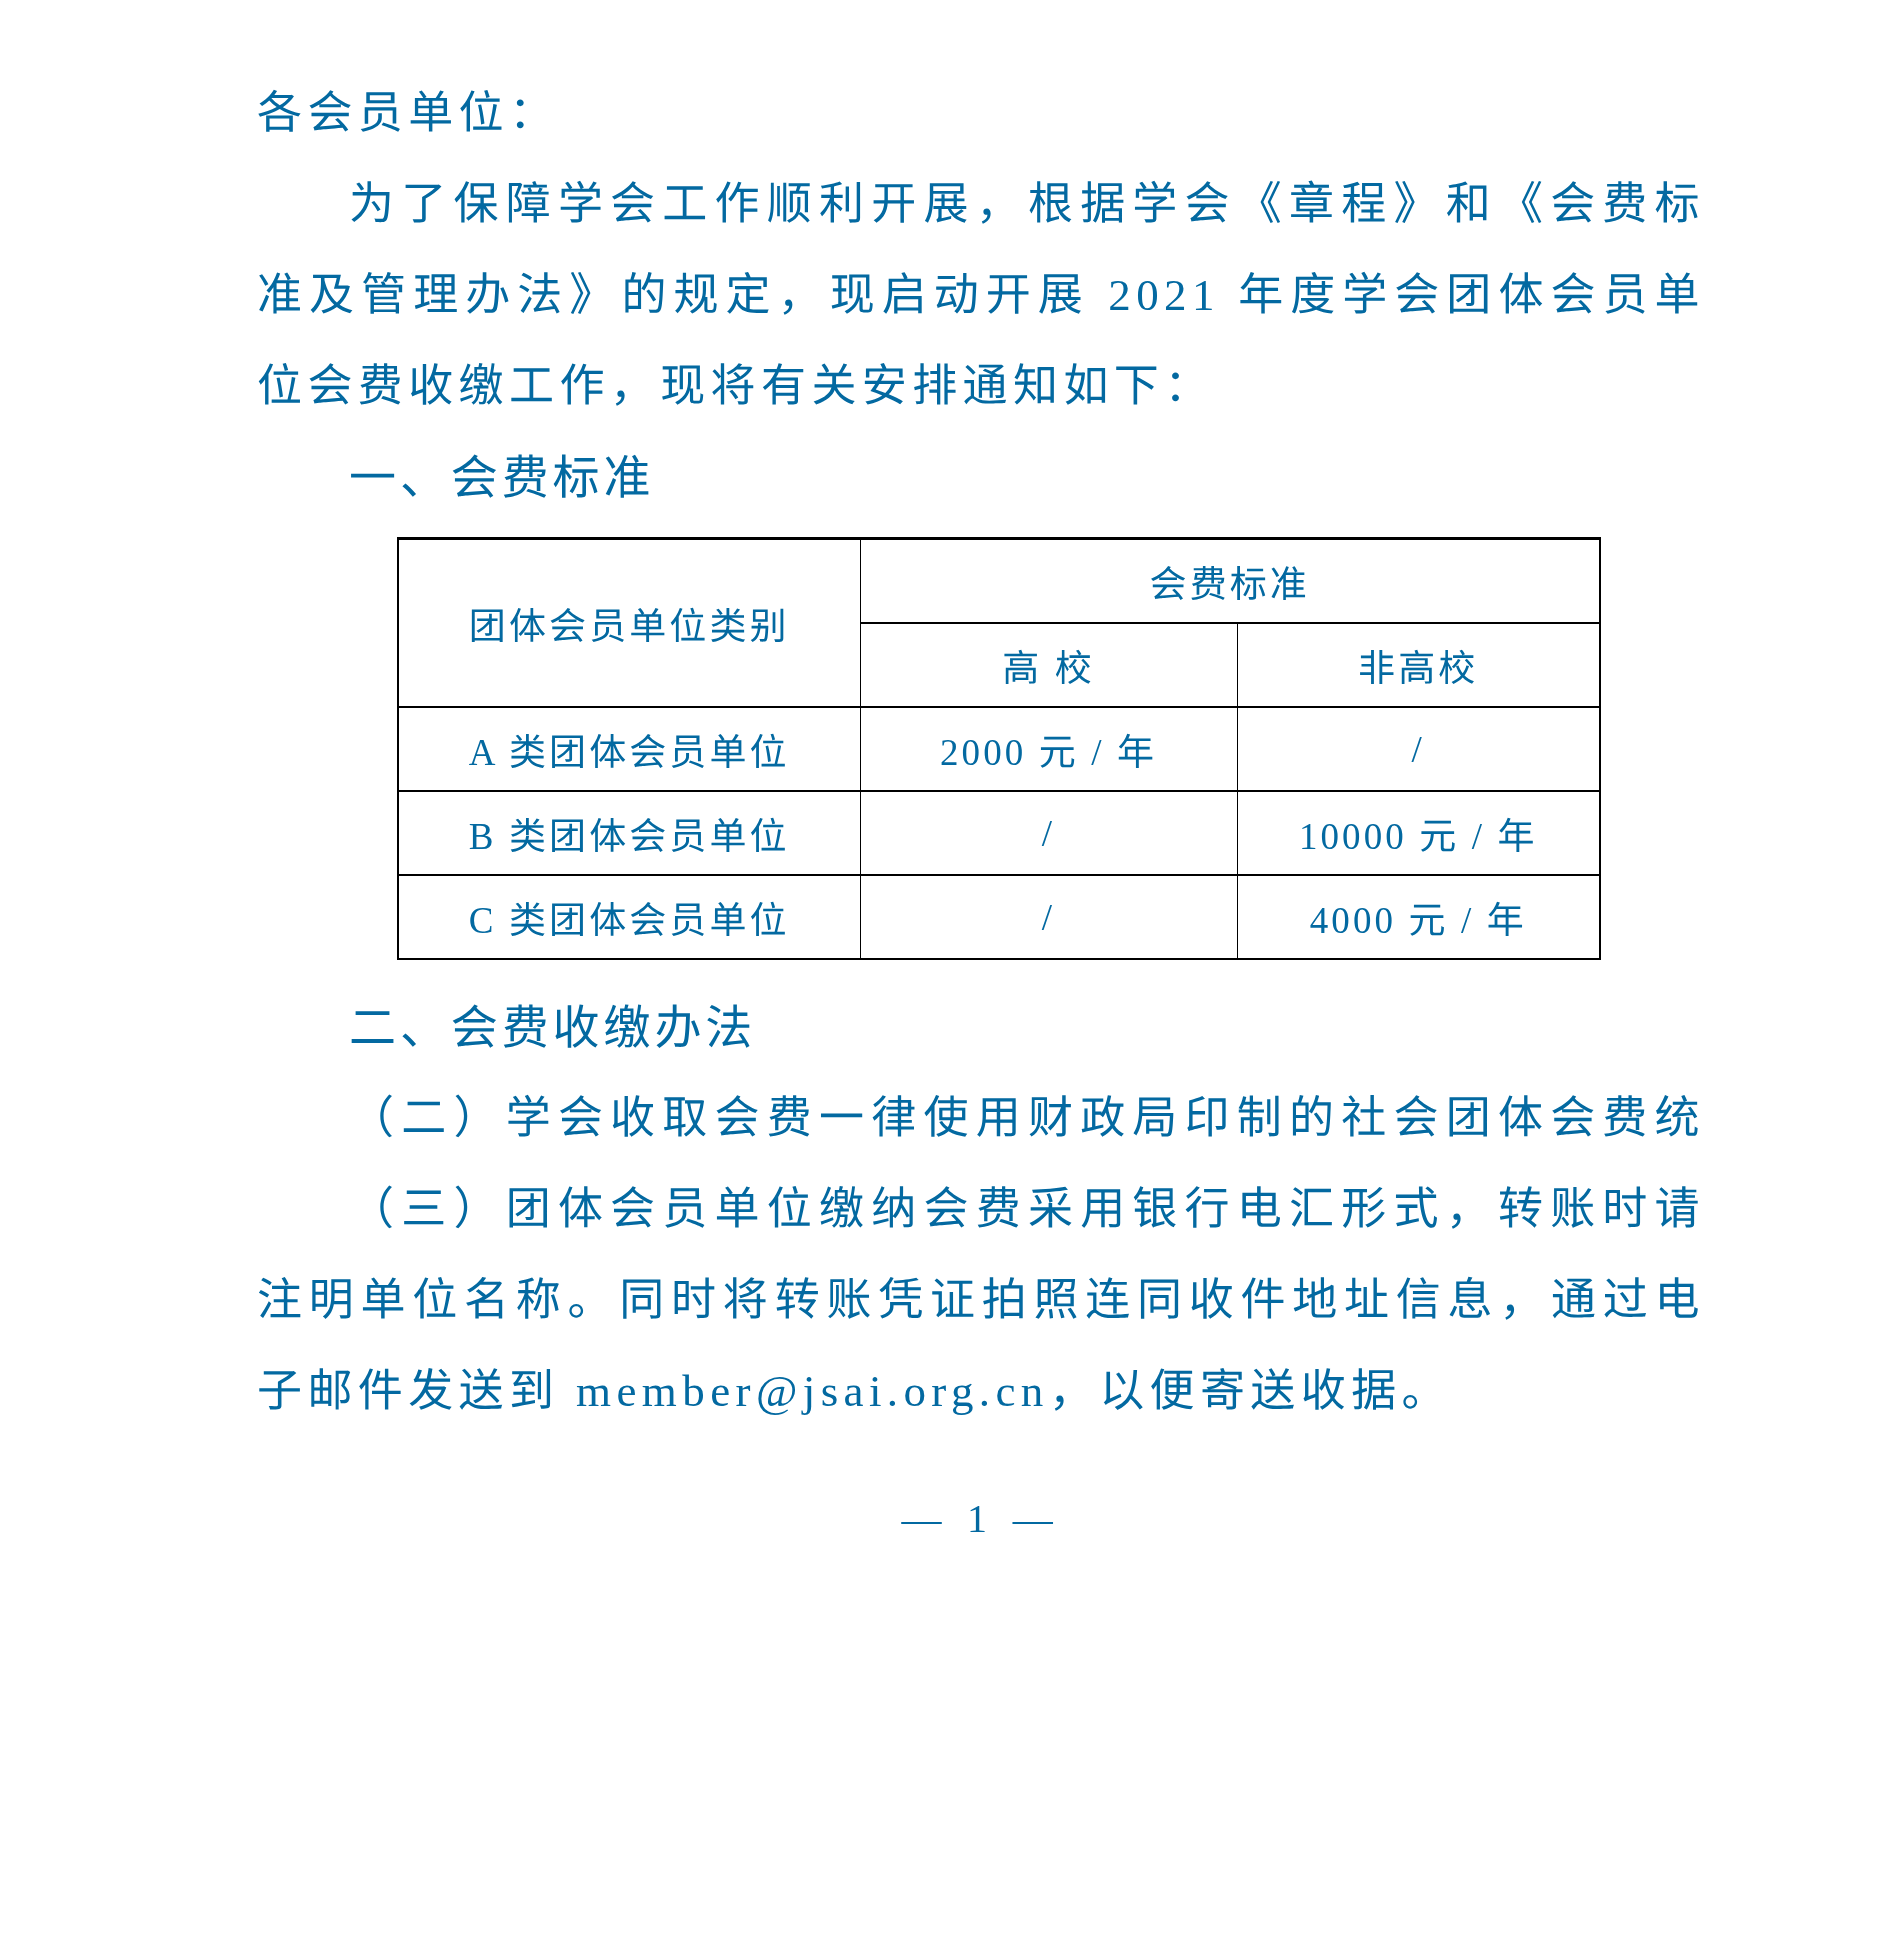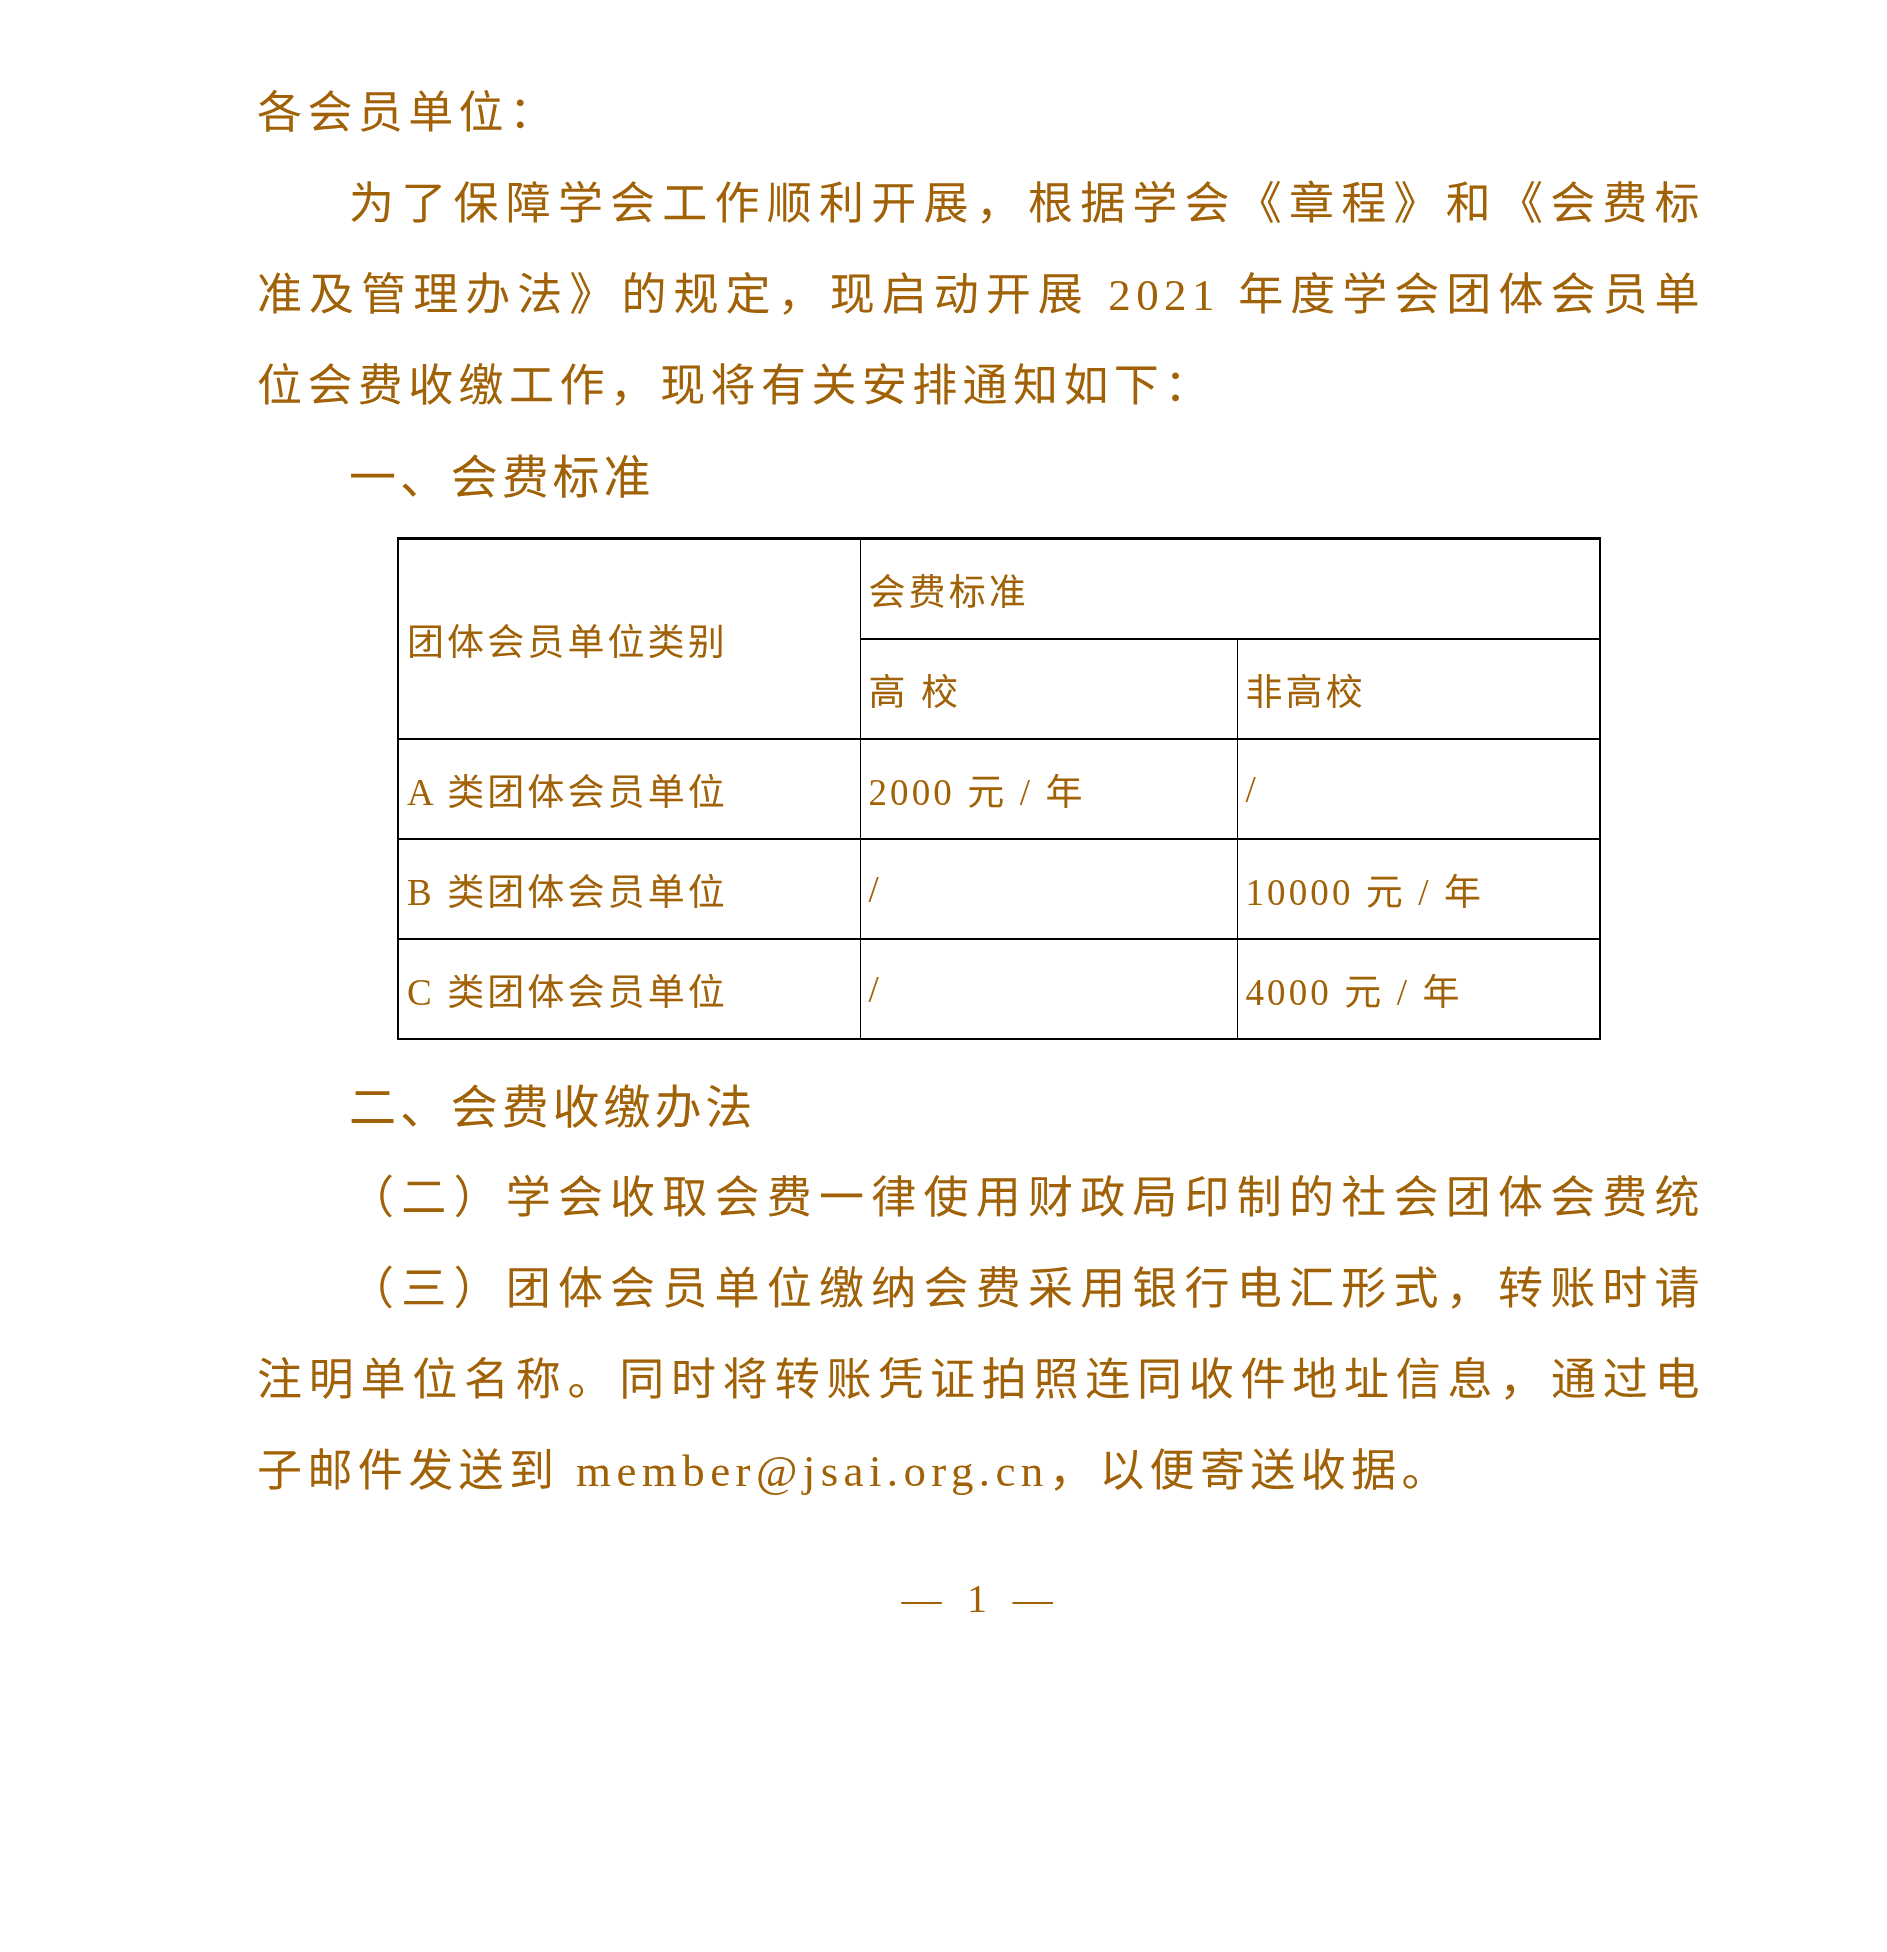--- a/index.html
+++ b/index.html
@@ -5,21 +5,21 @@
   html, body {
     margin: 0;
     padding: 0;
     background: #ffffff;
   }
   .page {
     position: relative;
     width: 1887px;
     height: 1952px;
     background: #ffffff;
-    color: #a16207;
+    color: #0369a1;
     font-family: "Liberation Serif", "DejaVu Serif", serif;
     overflow: hidden;
   }
   .content {
     position: absolute;
     left: 257px;
     top: 68px;
     width: 1448px;
   }
   .line {
@@ -54,25 +54,25 @@
     margin: 14px 0 0 140px;
     width: 1203px;
     border: 2.3px solid #000000;
     border-top-width: 3.1px;
   }
   table.fee-table td {
     border: 1.6px solid #000000;
     border-top-width: 2.3px;
     border-bottom-width: 2.3px;
     height: 82px;
-    text-align: left;
+    text-align: center;
     vertical-align: middle;
     font-size: 37px;
     letter-spacing: 3.1px;
-    padding: 8px;
+    padding: 0;
   }
   .colA { width: 462px; }
   .colB { width: 377px; }
   .colC { width: 363px; }
   .footer {
     margin-top: 43px;
     text-align: center;
     font-size: 40px;
     line-height: 78px;
     letter-spacing: 7.8px;

